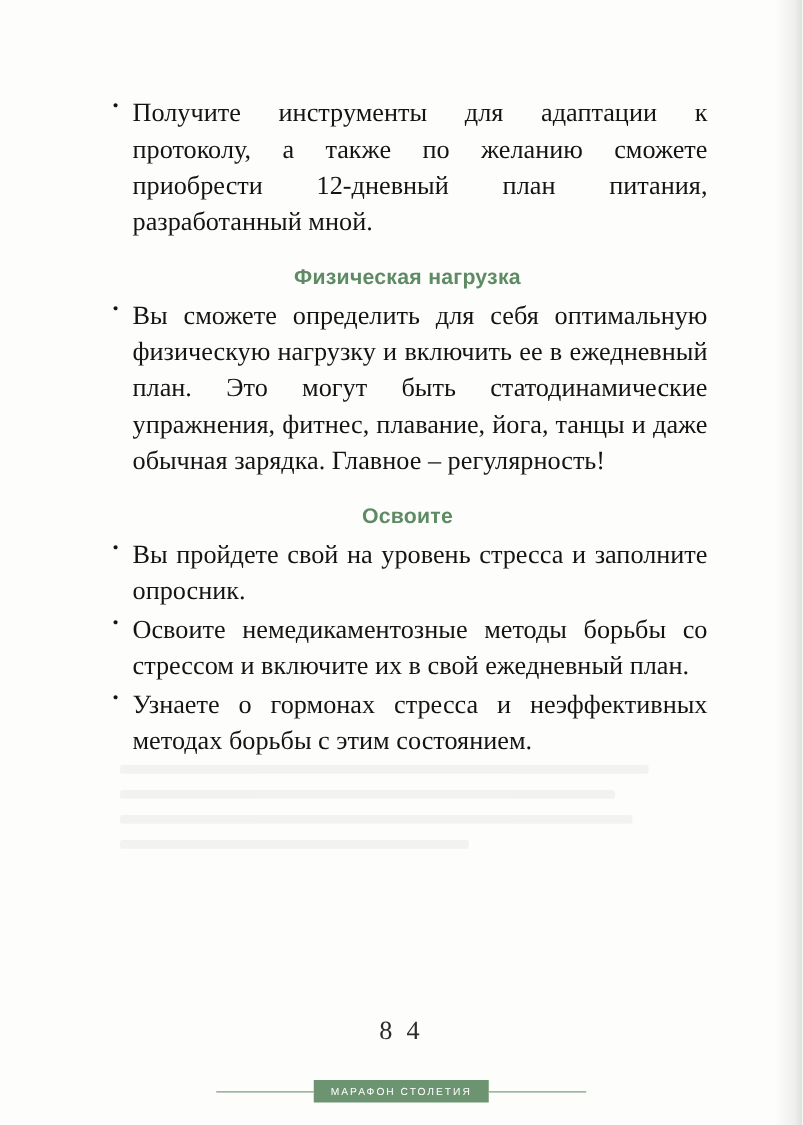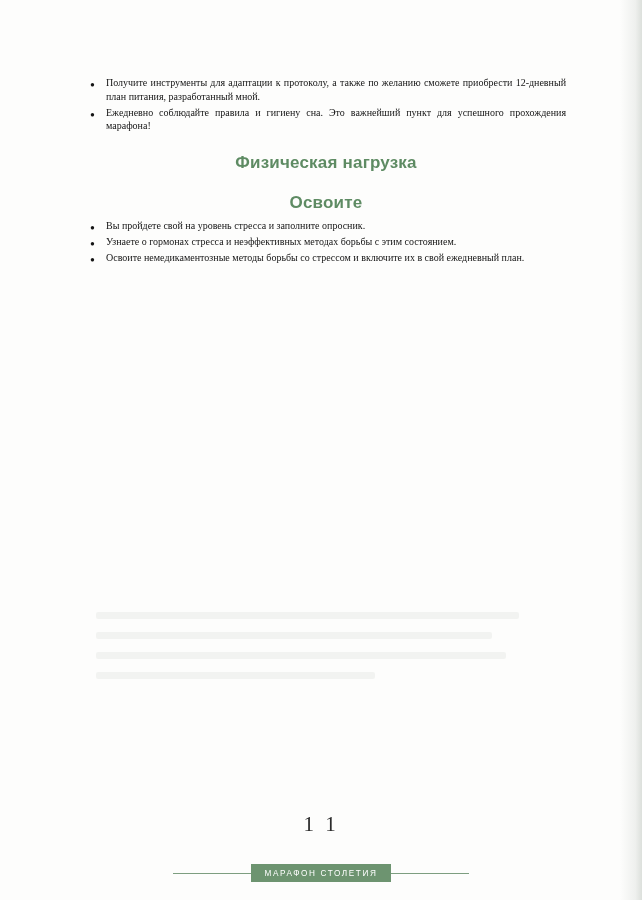--- a/index.html
+++ b/index.html
@@ -39,21 +39,21 @@
   }
   ul.bullets {
     list-style: none;
     margin: 0;
     padding: 0;
   }
   ul.bullets li {
     position: relative;
     padding-left: 20px;
     margin: 0 0 2px 0;
-    font-size: 10px;
+    font-size: 21px;
     line-height: 1.38;
     text-align: justify;
     color: #141414;
   }
   ul.bullets li::before {
     content: "•";
     position: absolute;
     left: 4px;
     top: 0;
     font-size: 14px;
@@ -141,43 +141,43 @@
 <body>
 
 <div class="page">
 
   <div class="content">
 
     <ul class="bullets group-tight">
       <li>Получите инструменты для адаптации к протоколу, а также по желанию сможете приобрести 12-дневный план питания, разработанный мной.</li>
     </ul>
 
-    <ul class="bullets group-tight">
-      <li>Ежедневно соблюдайте правила и гигиену сна. Это важнейший пункт для успешного прохождения марафона!</li>
-    </ul>
 
     <div class="section-heading">Физическая нагрузка</div>
+    <ul class="bullets group-tight">
+      <li>Вы сможете определить для себя оптимальную физическую нагрузку и включить ее в ежедневный план. Это могут быть статодинамические упражнения, фитнес, плавание, йога, танцы и даже обычная зарядка. Главное – регулярность!</li>
+    </ul>
 
     <div class="section-heading">Освоите</div>
     <ul class="bullets group-spaced">
       <li>Вы пройдете свой на уровень стресса и заполните опросник.</li>
+      <li>Освоите немедикаментозные методы борьбы со стрессом и включите их в свой ежедневный план.</li>
       <li>Узнаете о гормонах стресса и неэффективных методах борьбы с этим состоянием.</li>
-      <li>Освоите немедикаментозные методы борьбы со стрессом и включите их в свой ежедневный план.</li>
     </ul>
 
   </div>
 
   <div class="ghost">
     <div></div>
       <div></div>
       <div></div>
       <div></div>
   </div>
 
-  <div class="page-number">1 1</div>
+  <div class="page-number">8 4</div>
 
   <div class="footer">
     <div class="rule left"></div>
     <div class="badge">МАРАФОН СТОЛЕТИЯ</div>
     <div class="rule right"></div>
   </div>
 
 </div>
 
 </body></html>

